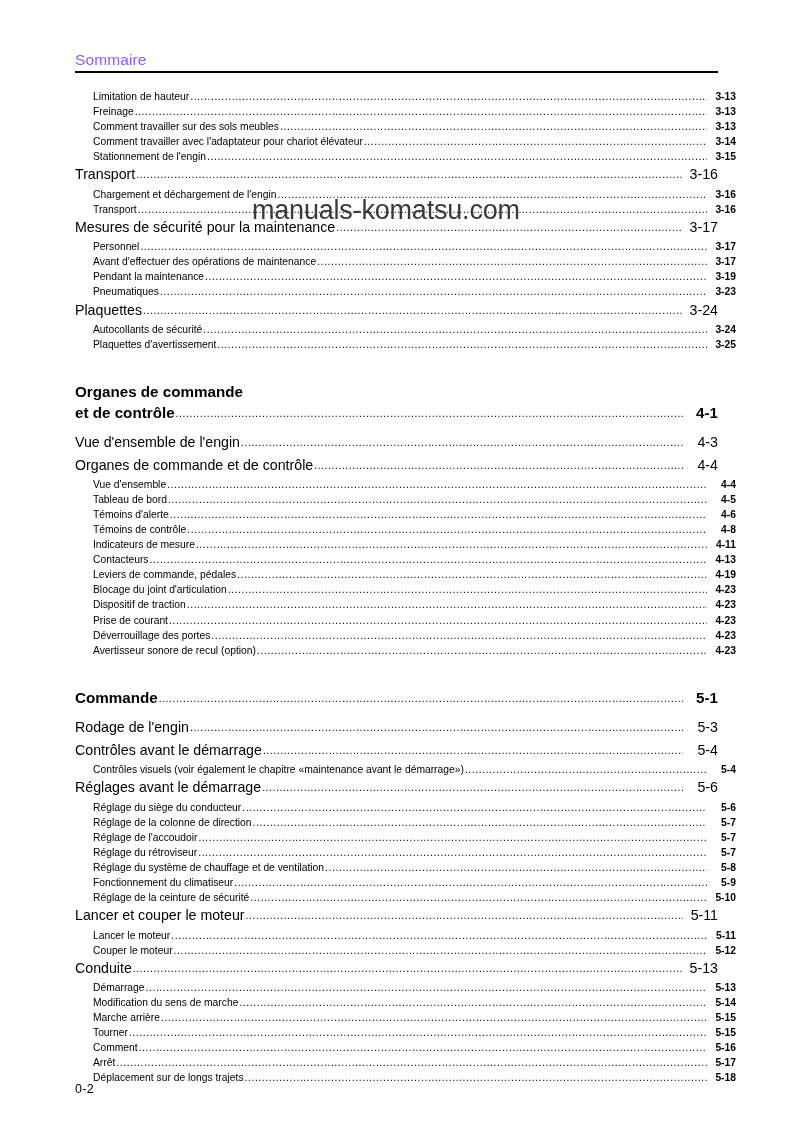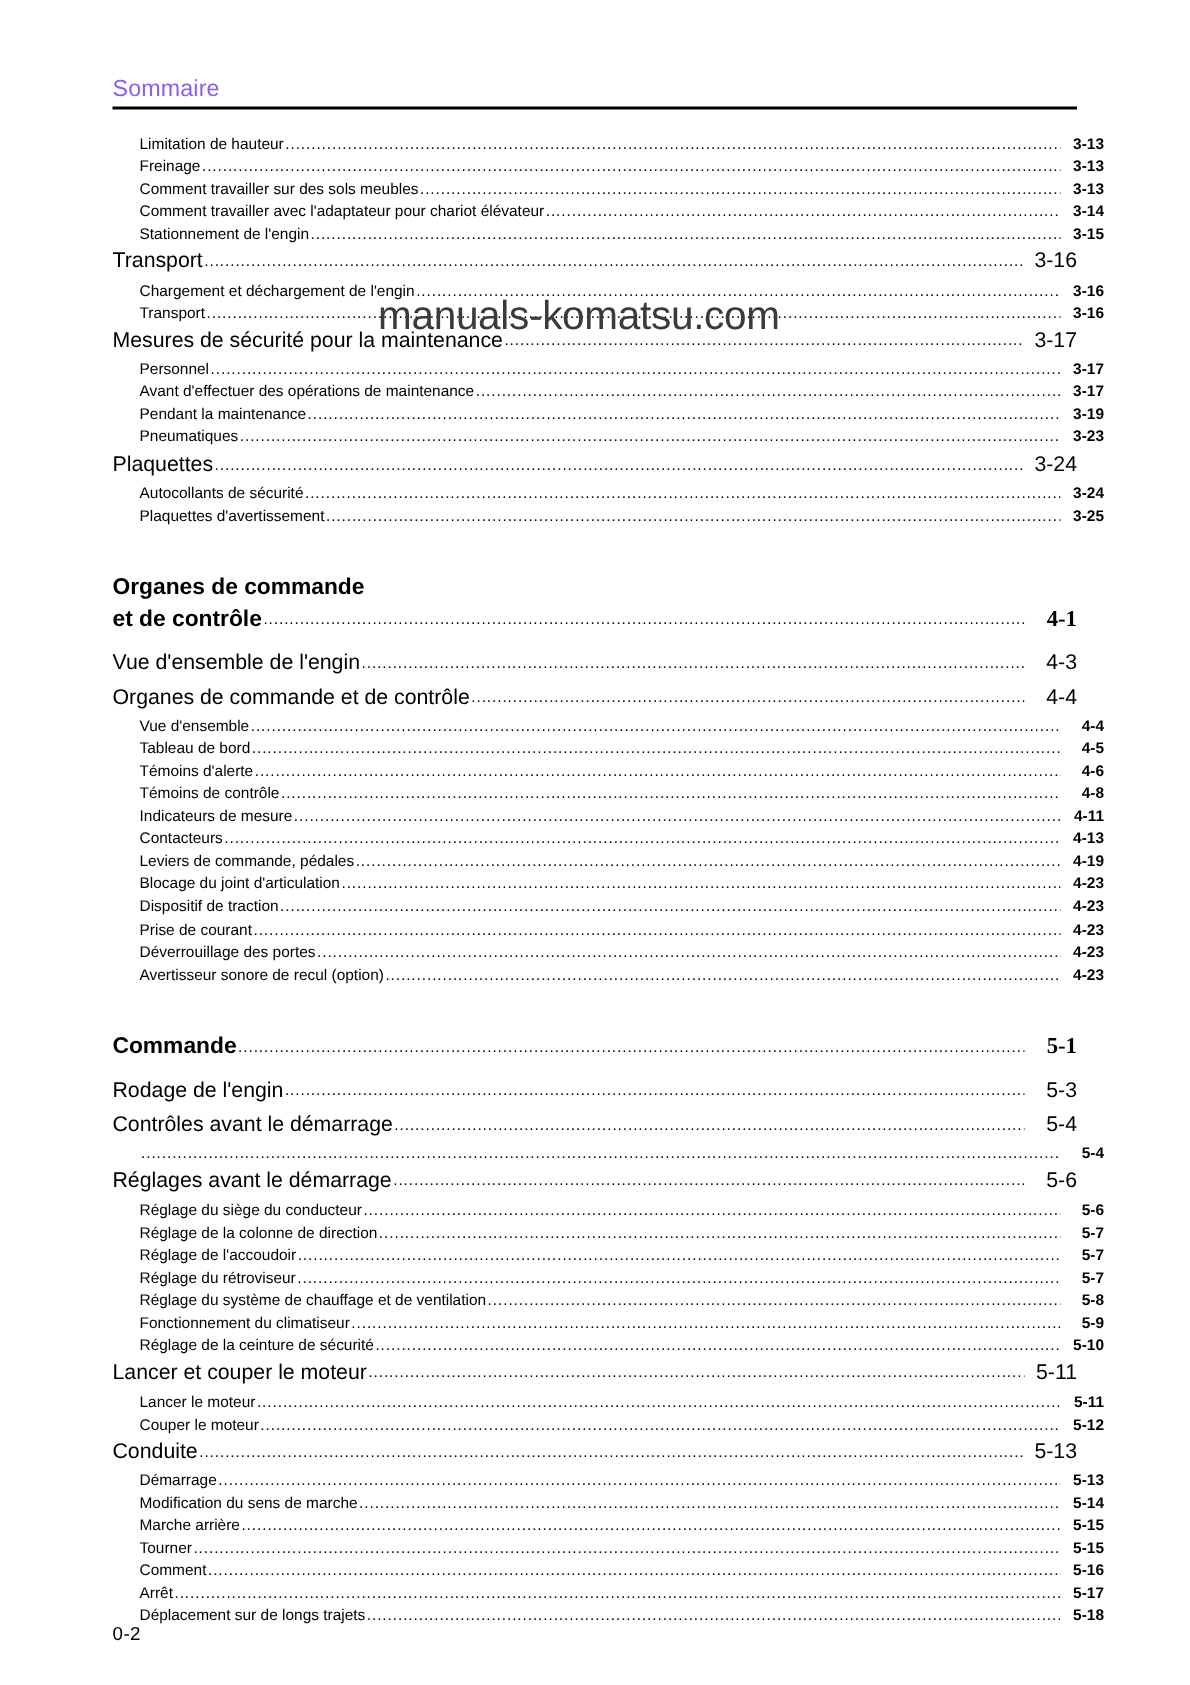--- a/index.html
+++ b/index.html
@@ -88,21 +88,21 @@
   .lvl1 .pg { font-weight: normal; min-width: 34px; }
 
   
   .chap {
     font-size: 15.2px;
     font-weight: bold;
     line-height: 20.5px;
     padding-left: 0px;
   }
   .chap .dots { font-size: 10.3px; font-weight: normal; position: relative; top: -1px; }
-  .chap .pg { font-weight: bold; min-width: 34px; font-family: Liberation Serif, serif; }
+  .chap .pg { font-weight: bold; min-width: 34px; }
   .chap-line1 {
     font-size: 15.2px;
     font-weight: bold;
     line-height: 20.5px;
   }
 
   .gap-lg { height: 30px; }
   .gap-sm { height: 7px; }
 
   
@@ -307,20 +307,21 @@
         <span class="lbl">Rodage de l'engin</span>
         <span class="dots">................................................................................................................................................................................................................................................................</span>
         <span class="pg">5-3</span>
       </div>
       <div class="row lvl1">
         <span class="lbl">Contrôles avant le démarrage</span>
         <span class="dots">................................................................................................................................................................................................................................................................</span>
         <span class="pg">5-4</span>
       </div>
       <div class="row lvl2">
+        <span class="lbl">Contrôles visuels (voir également le chapitre «maintenance avant le démarrage»)</span>
         <span class="dots">................................................................................................................................................................................................................................................................</span>
         <span class="pg">5-4</span>
       </div>
       <div class="row lvl1">
         <span class="lbl">Réglages avant le démarrage</span>
         <span class="dots">................................................................................................................................................................................................................................................................</span>
         <span class="pg">5-6</span>
       </div>
       <div class="row lvl2">
         <span class="lbl">Réglage du siège du conducteur</span>

